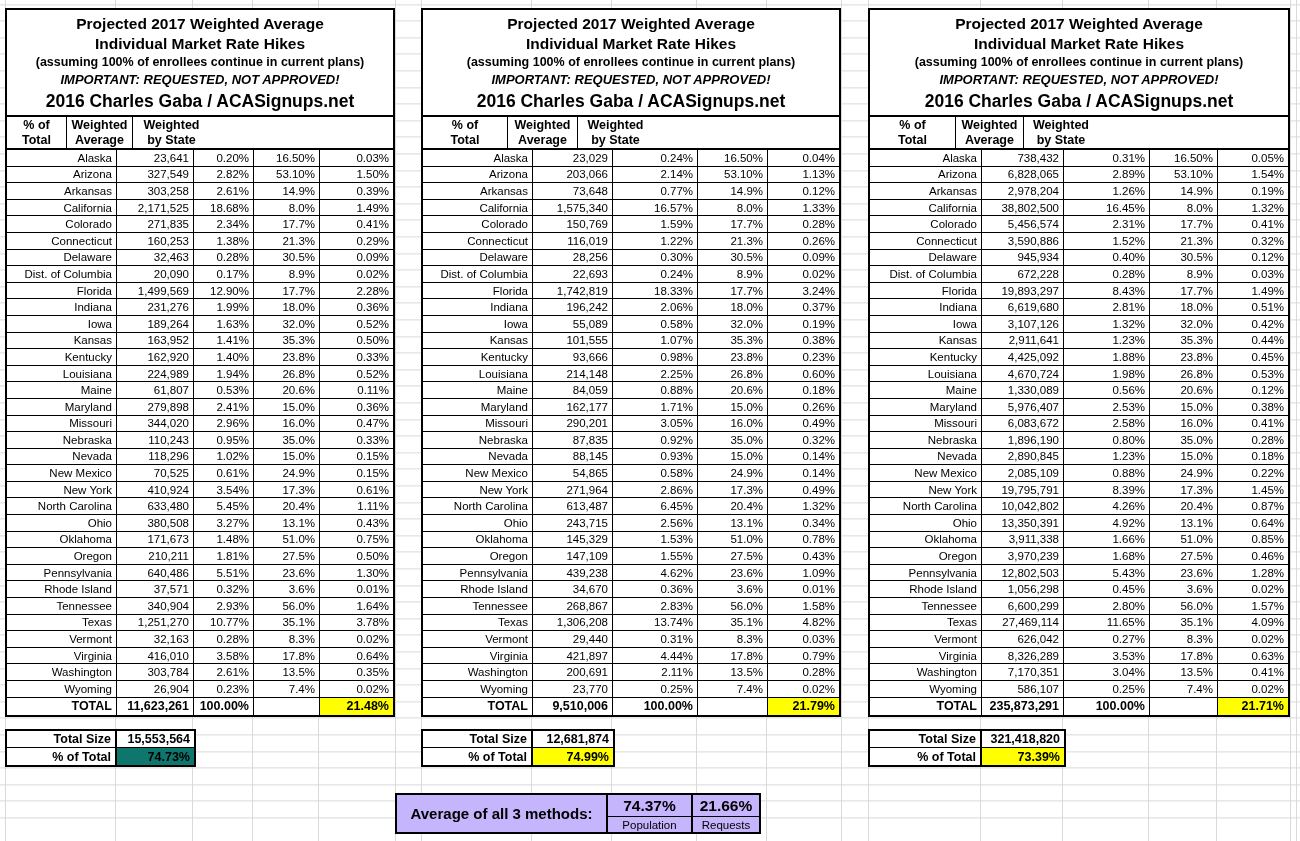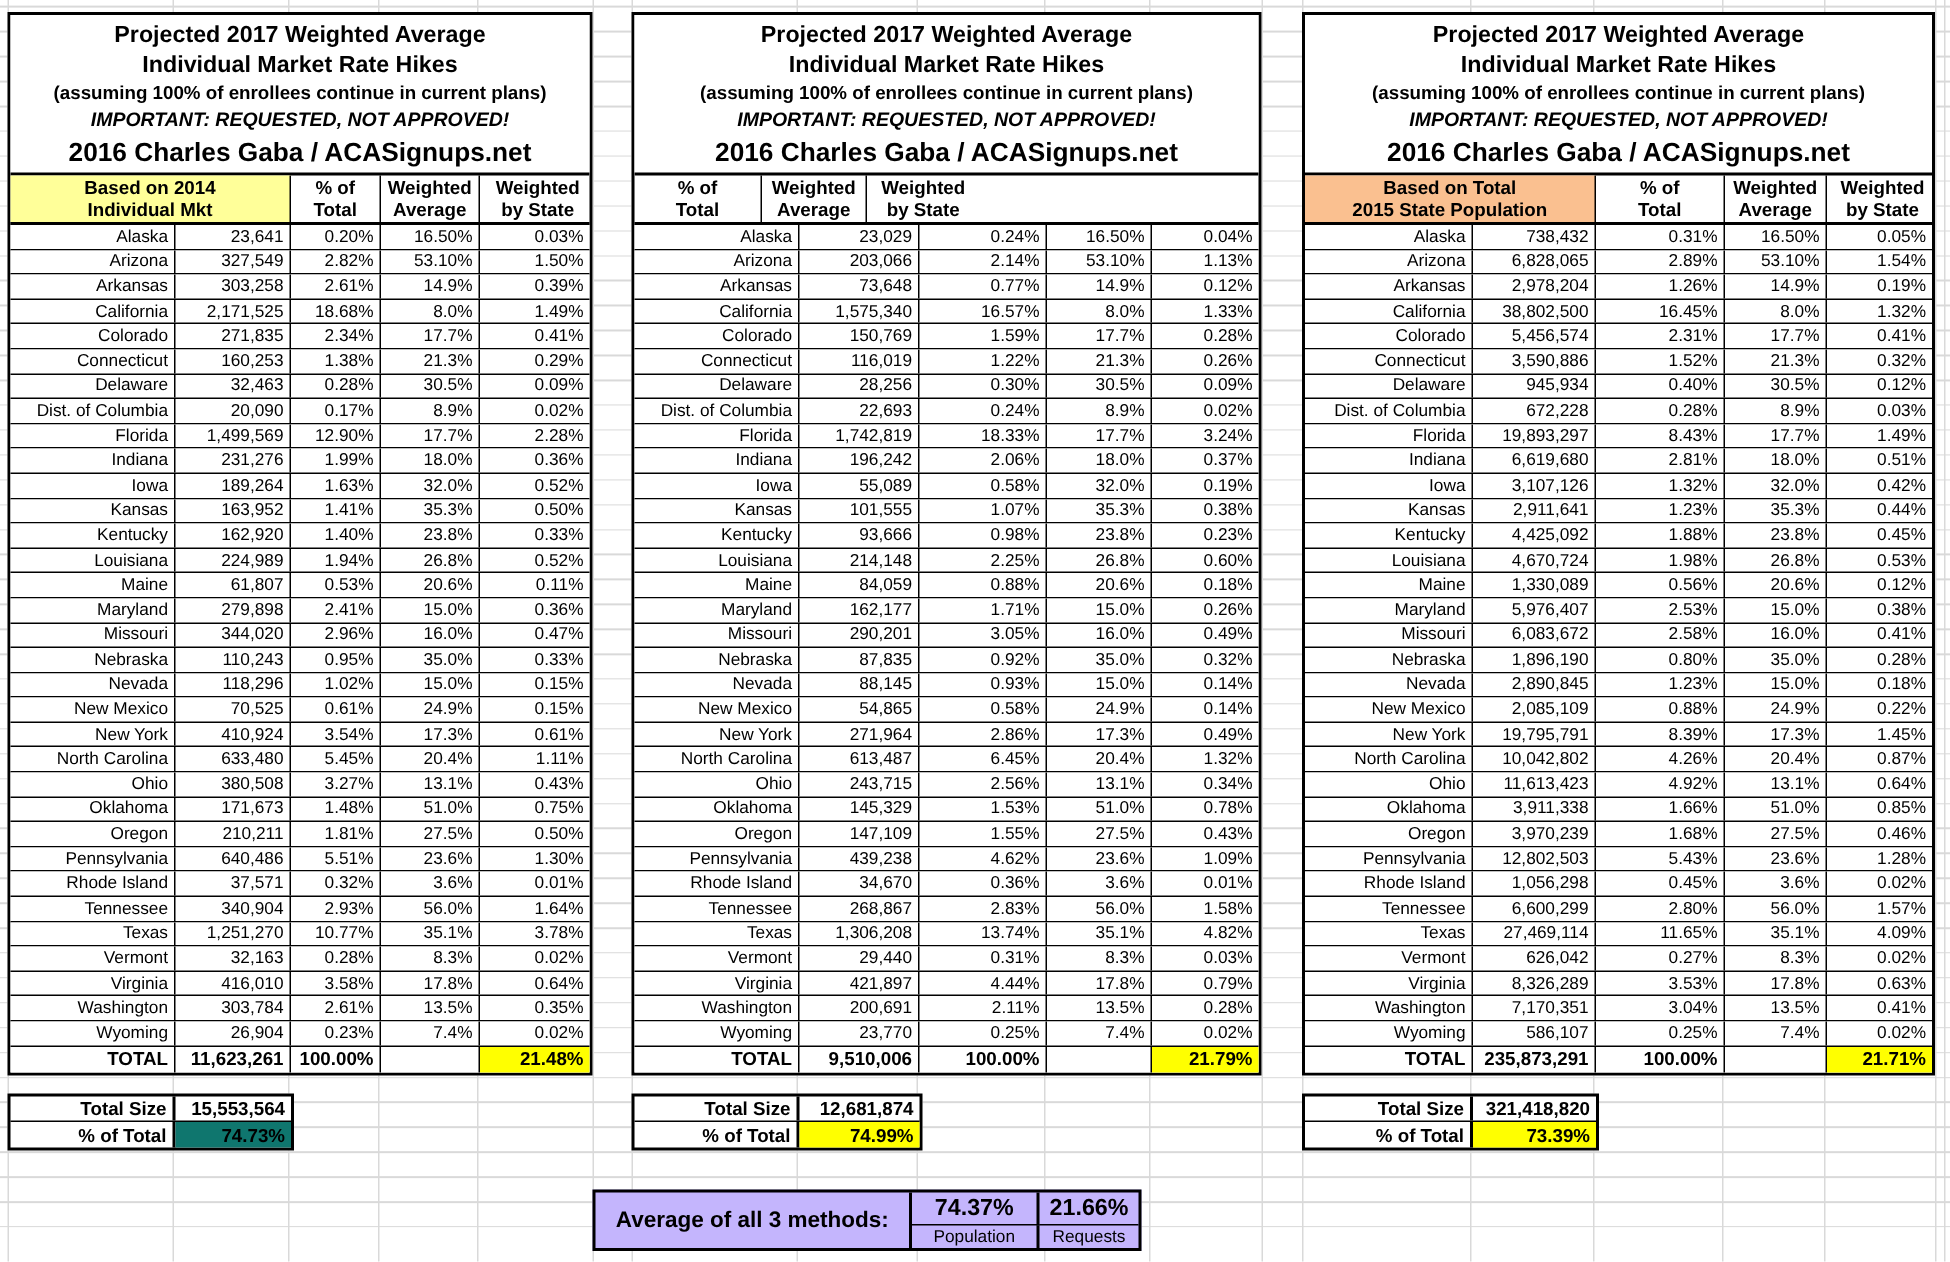--- a/index.html
+++ b/index.html
@@ -89,24 +89,20 @@
 
 <div class="xtable" style="left: 5px; width: 390px;">
     <div class="title-block">
       <div class="tl1">Projected 2017 Weighted Average</div>
       <div class="tl2">Individual Market Rate Hikes</div>
       <div class="tl3">(assuming 100% of enrollees continue in current plans)</div>
       <div class="tl4">IMPORTANT: REQUESTED, NOT APPROVED!</div>
       <div class="tl5">2016 Charles Gaba / ACASignups.net</div>
     </div>
     <div class="hrow">
-      <div class="hcell" style="flex: 0 0 187px; background: rgb(255, 255, 153);">
-        <span>Based on 2014</span>
-        <span>Individual Mkt</span>
-      </div>
       <div class="hcell" style="flex: 0 0 60px;">
         <span>% of</span>
         <span>Total</span>
       </div>
       <div class="hcell" style="flex: 0 0 66px;">
         <span>Weighted</span>
         <span>Average</span>
       </div>
       <div class="hcell" style="flex: 0 0 77px;">
         <span>Weighted</span>
@@ -635,24 +631,20 @@
   </div>
 <div class="xtable" style="left: 868px; width: 422px;">
     <div class="title-block">
       <div class="tl1">Projected 2017 Weighted Average</div>
       <div class="tl2">Individual Market Rate Hikes</div>
       <div class="tl3">(assuming 100% of enrollees continue in current plans)</div>
       <div class="tl4">IMPORTANT: REQUESTED, NOT APPROVED!</div>
       <div class="tl5">2016 Charles Gaba / ACASignups.net</div>
     </div>
     <div class="hrow">
-      <div class="hcell" style="flex: 0 0 194px; background: rgb(250, 192, 144);">
-        <span>Based on Total</span>
-        <span>2015 State Population</span>
-      </div>
       <div class="hcell" style="flex: 0 0 86px;">
         <span>% of</span>
         <span>Total</span>
       </div>
       <div class="hcell" style="flex: 0 0 68px;">
         <span>Weighted</span>
         <span>Average</span>
       </div>
       <div class="hcell" style="flex: 0 0 74px;">
         <span>Weighted</span>
@@ -808,21 +800,21 @@
     </div>
     <div class="drow">
       <div class="cell" style="flex: 0 0 112px;">North Carolina</div>
       <div class="cell" style="flex: 0 0 82px;">10,042,802</div>
       <div class="cell" style="flex: 0 0 86px;">4.26%</div>
       <div class="cell" style="flex: 0 0 68px;">20.4%</div>
       <div class="cell" style="flex: 1 1 auto;">0.87%</div>
     </div>
     <div class="drow">
       <div class="cell" style="flex: 0 0 112px;">Ohio</div>
-      <div class="cell" style="flex: 0 0 82px;">11,613,423</div>
+      <div class="cell" style="flex: 0 0 82px;">13,350,391</div>
       <div class="cell" style="flex: 0 0 86px;">4.92%</div>
       <div class="cell" style="flex: 0 0 68px;">13.1%</div>
       <div class="cell" style="flex: 1 1 auto;">0.64%</div>
     </div>
     <div class="drow">
       <div class="cell" style="flex: 0 0 112px;">Oklahoma</div>
       <div class="cell" style="flex: 0 0 82px;">3,911,338</div>
       <div class="cell" style="flex: 0 0 86px;">1.66%</div>
       <div class="cell" style="flex: 0 0 68px;">51.0%</div>
       <div class="cell" style="flex: 1 1 auto;">0.85%</div>

